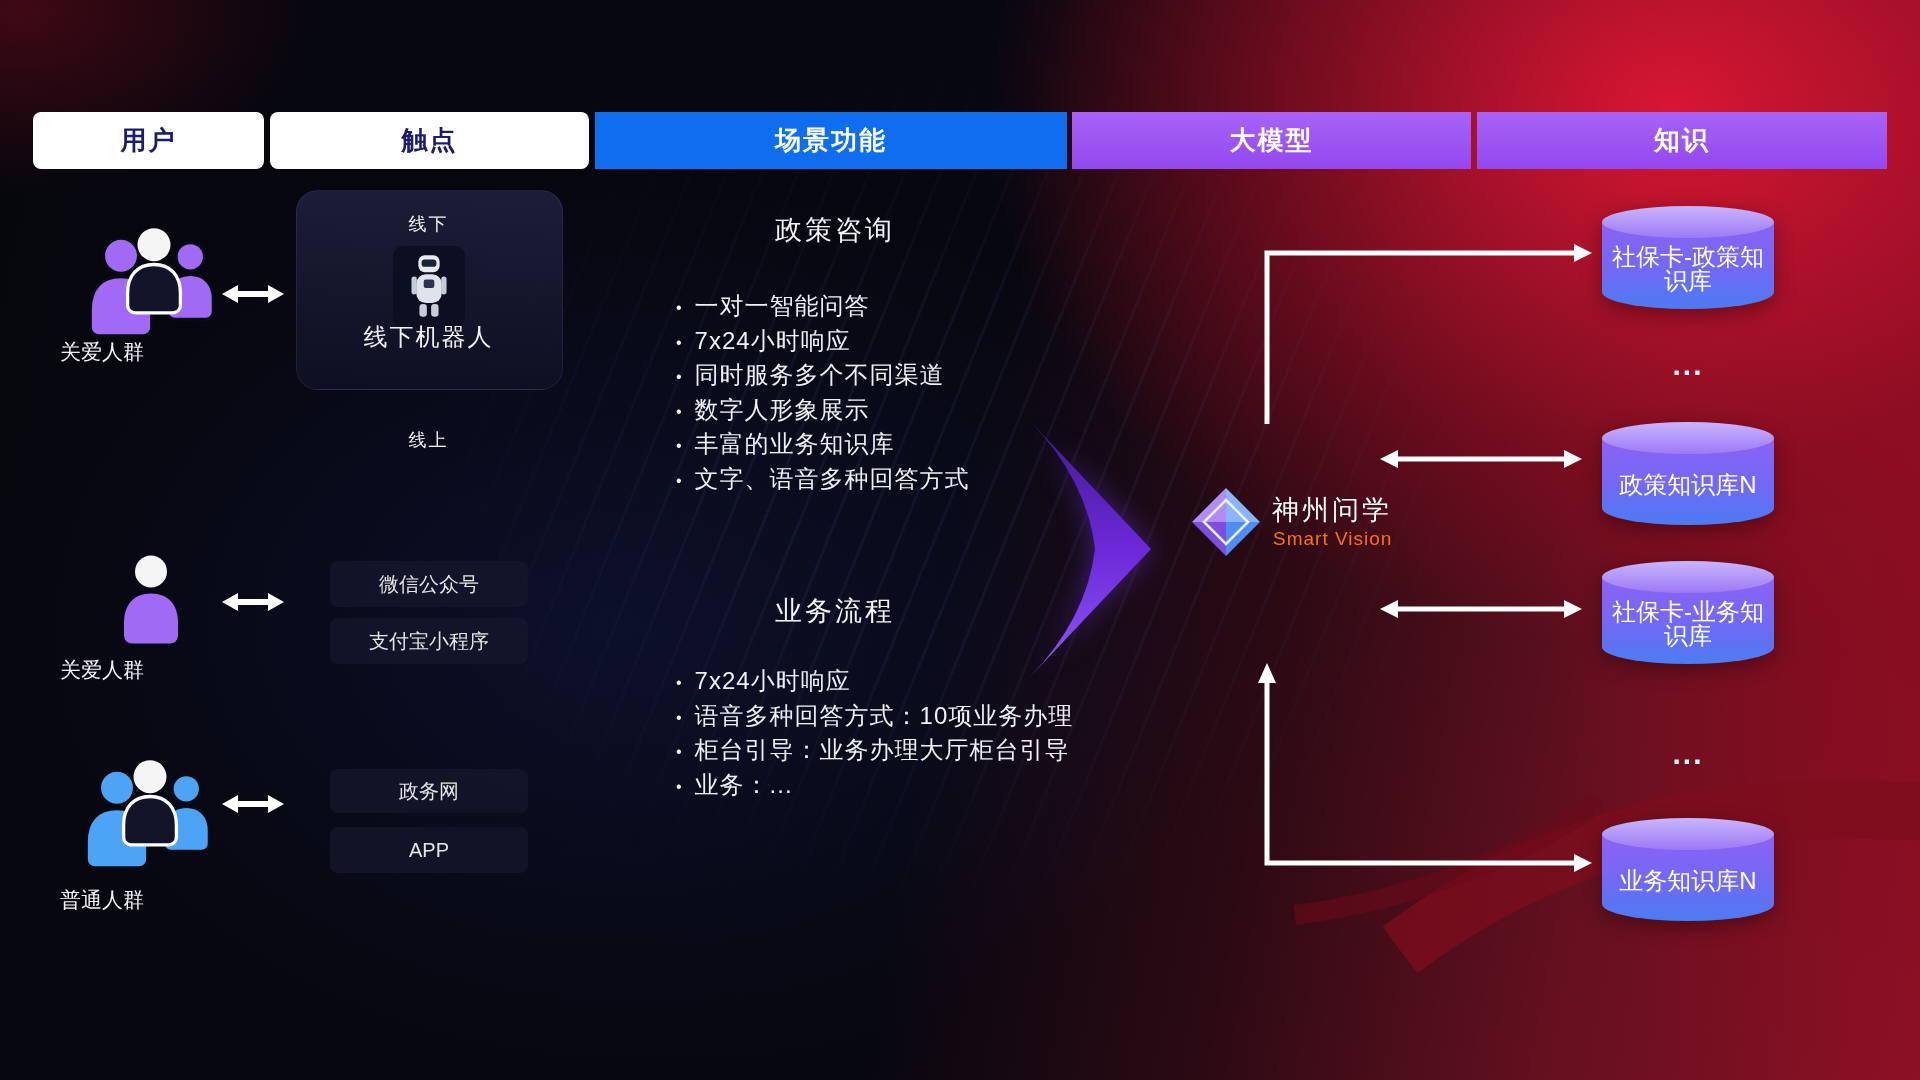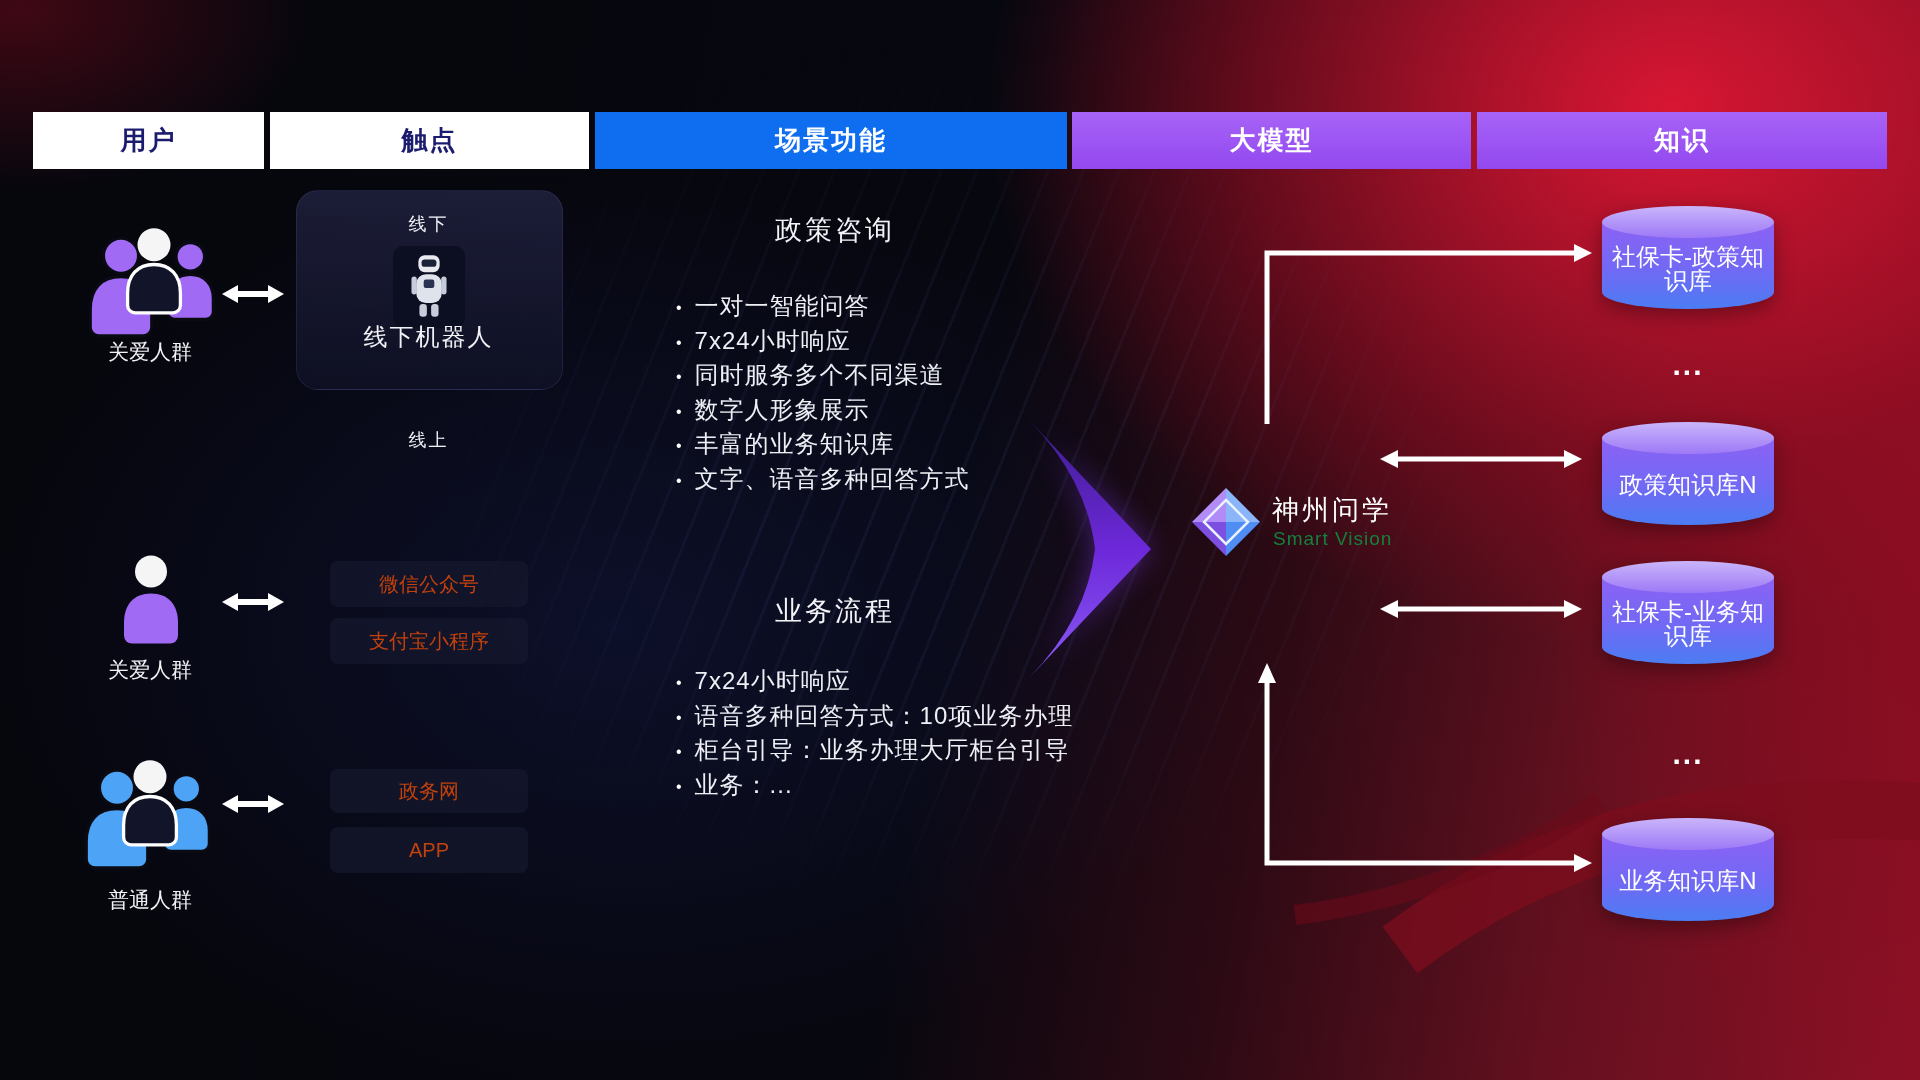--- a/index.html
+++ b/index.html
@@ -23,50 +23,50 @@
     position:absolute;left:300px;top:0;width:1320px;height:1080px;
     background:repeating-linear-gradient(112deg, rgba(0,0,0,0) 0 30px, rgba(130,160,255,0.06) 30px 33px);
     -webkit-mask-image:radial-gradient(ellipse 720px 580px at 50% 45%, #000 30%, rgba(0,0,0,0) 78%);
     mask-image:radial-gradient(ellipse 720px 580px at 50% 45%, #000 30%, rgba(0,0,0,0) 78%);
   }
   
   .hdr{
     position:absolute;top:112px;height:57px;line-height:57px;
     text-align:center;font-size:26px;font-weight:600;letter-spacing:2px;
   }
-  .hdr-white{background:#ffffff;color:#1c1c6e;}
+  .hdr-white{background:#ffffff;color:#1c1c6e;border-radius:8px;}
   .hdr-blue{background:#0f6ef0;color:#fff;}
   .hdr-purple{background:linear-gradient(180deg,#a763f7,#9348ef);color:#fff;}
   
-  .user-label{position:absolute;width:180px;text-align:center;font-size:21px;color:#f2f2f6;}
+  .user-label{position:absolute;width:180px;font-size:21px;color:#f2f2f6;}
   
   .offline-box{
     position:absolute;left:296px;top:190px;width:265px;height:198px;border-radius:22px;
     background:linear-gradient(180deg,rgba(46,48,88,0.55),rgba(16,18,38,0.75));
     border:1px solid rgba(120,130,200,0.15);
   }
   .tp-title{position:absolute;width:265px;left:296px;text-align:center;font-size:18px;color:#f2f2f6;letter-spacing:2px;}
   .robot-frame{
     position:absolute;left:393px;top:246px;width:72px;height:82px;border-radius:10px;
     background:#0c0e22;display:flex;align-items:center;justify-content:center;
   }
   .channel-box{
     position:absolute;left:330px;width:198px;height:46px;line-height:46px;border-radius:8px;
-    background:rgba(22,24,46,0.7);text-align:center;font-size:20px;color:#c2410c;
+    background:rgba(22,24,46,0.7);text-align:center;font-size:20px;color:#e5e5e5;
   }
   
   .scn-title{position:absolute;left:640px;width:390px;text-align:center;font-size:27px;color:#f4f4f8;letter-spacing:3px;}
   .scn-list{position:absolute;left:676px;margin:0;padding:0;list-style:none;}
   .scn-list li{
     line-height:32.5px;font-size:24px;color:#eef0f6;white-space:nowrap;letter-spacing:1px;
   }
   .scn-list li::before{content:"•";display:inline-block;margin-right:12px;color:#fff;font-size:16px;vertical-align:1px;}
   
   .logo-name{position:absolute;left:1272px;top:492px;font-size:27px;font-weight:400;color:#fff;letter-spacing:3px;}
-  .logo-sub{position:absolute;left:1273px;top:528px;font-size:19px;color:#15803d;letter-spacing:1px;}
+  .logo-sub{position:absolute;left:1273px;top:528px;font-size:19px;color:#f97316;letter-spacing:1px;}
   
   .cyl{position:absolute;width:172px;height:103px;filter:drop-shadow(0 6px 10px rgba(0,0,0,0.35));}
   .cyl-top{position:absolute;left:0;top:0;width:172px;height:32px;border-radius:50%;
     background:linear-gradient(180deg,#c9b5fb,#9d79f6);}
   .cyl-body{position:absolute;left:0;top:16px;width:172px;height:87px;
     background:linear-gradient(180deg,#8d62f4 0%,#7169f5 55%,#4b7cf2 100%);
     border-radius:0 0 86px 86px/0 0 17px 17px;}
   .cyl-label{position:absolute;left:8px;right:8px;top:24px;bottom:2px;
     display:flex;align-items:center;justify-content:center;
     text-align:center;font-size:24px;line-height:24px;color:#fff;}

